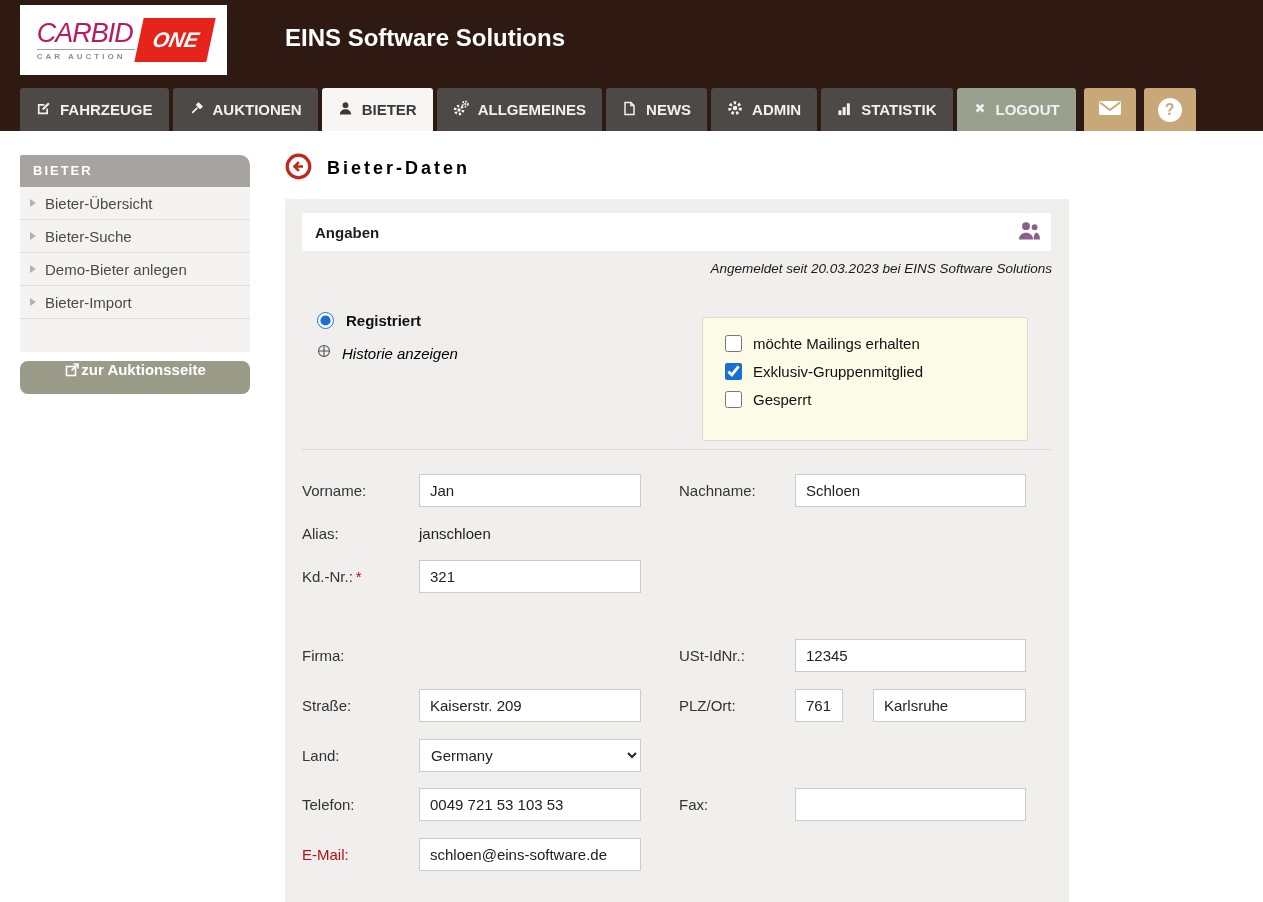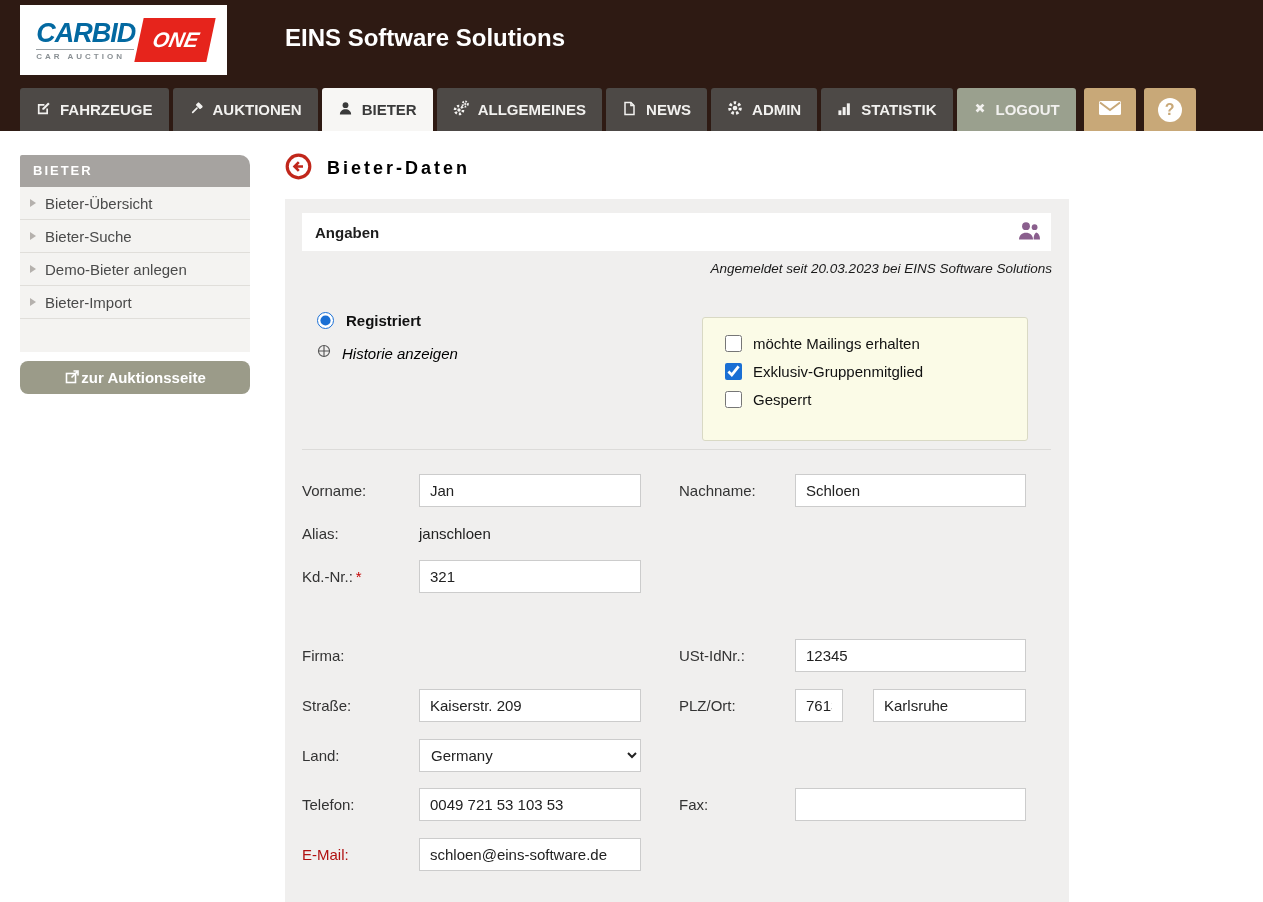--- a/index.html
+++ b/index.html
@@ -4,21 +4,21 @@
 <style>
   * { margin:0; padding:0; box-sizing:border-box; }
   html,body { width:1263px; height:902px; background:#fff; overflow:hidden;
               font-family:"Liberation Sans", sans-serif; }
 
   
   .header { position:absolute; top:0; left:0; width:1263px; height:131px; background:#2e1a13; }
   .logo { position:absolute; left:20px; top:5px; width:207px; height:70px; background:#fff;
           display:flex; align-items:center; justify-content:center; gap:4px; }
   .logo-left { display:flex; flex-direction:column; align-items:flex-start; }
-  .logo-carbid { font-size:27px; font-weight:700; font-style:italic; color:#0369a1; letter-spacing:-1px; line-height:26px; }
+  .logo-carbid { font-size:27px; font-weight:400; font-style:italic; color:#be185d; letter-spacing:-1px; line-height:26px; }
   .logo-rule { width:98px; border-top:1.5px solid #9aa0a4; margin:3px 0 2px; }
   .logo-sub { font-size:8px; letter-spacing:3px; color:#8a9094; font-weight:bold; }
   .logo-one { background:#e6241c; color:#fff; font-style:italic; font-weight:900; font-size:21px;
               padding:10px 12px 10px 14px; transform:skewX(-12deg); }
   .logo-one span { display:inline-block; transform:skewX(0deg); }
   .app-title { position:absolute; left:285px; top:24px; color:#fff; font-size:24px; font-weight:bold; }
 
   
   .nav { position:absolute; left:20px; bottom:0; right:0; height:43px; display:flex; gap:4px; }
   .tab { display:flex; align-items:center; gap:9px; padding:0 16px; background:#4d4946; color:#f2f1ef;
@@ -34,21 +34,21 @@
   
   .sidebar { position:absolute; left:20px; top:155px; width:230px; }
   .sidebar-header { height:32px; line-height:32px; background:#a6a3a0; color:#fff; font-size:13px;
                     font-weight:bold; letter-spacing:2px; padding-left:13px; border-radius:2px 10px 0 0; }
   .sidebar-list { background:#f4f3f1; padding-bottom:33px; }
   .sidebar-item { height:33px; display:flex; align-items:center; border-bottom:1px solid #e0deda;
                   padding-left:10px; font-size:15px; color:#4a4a4a; cursor:pointer; }
   .tri { width:0; height:0; border-left:6px solid #b5b1ad; border-top:4.5px solid transparent;
          border-bottom:4.5px solid transparent; margin-right:9px; }
   .sidebar-btn { margin-top:9px; width:230px; height:33px; background:#9b9b89; color:#fff; border:none;
-                 border-radius:8px; font-size:15px; font-weight:600; display:flex; align-items:center;
+                 border-radius:8px; font-size:15px; font-weight:600; display:flex; align-items:flex-start;
                  justify-content:center; cursor:pointer; font-family:inherit; }
 
   
   .page-head { position:absolute; left:285px; top:153px; display:flex; align-items:center; gap:15px; }
   .page-title { font-size:18px; font-weight:bold; color:#000000; letter-spacing:3px; }
 
   
   .panel { position:absolute; left:285px; top:199px; width:784px; height:703px; background:#f0efee; }
   .angaben-bar { position:absolute; left:17px; top:14px; width:749px; height:38px; background:#fff;
                  display:flex; align-items:center; padding:0 10px 0 13px; }

